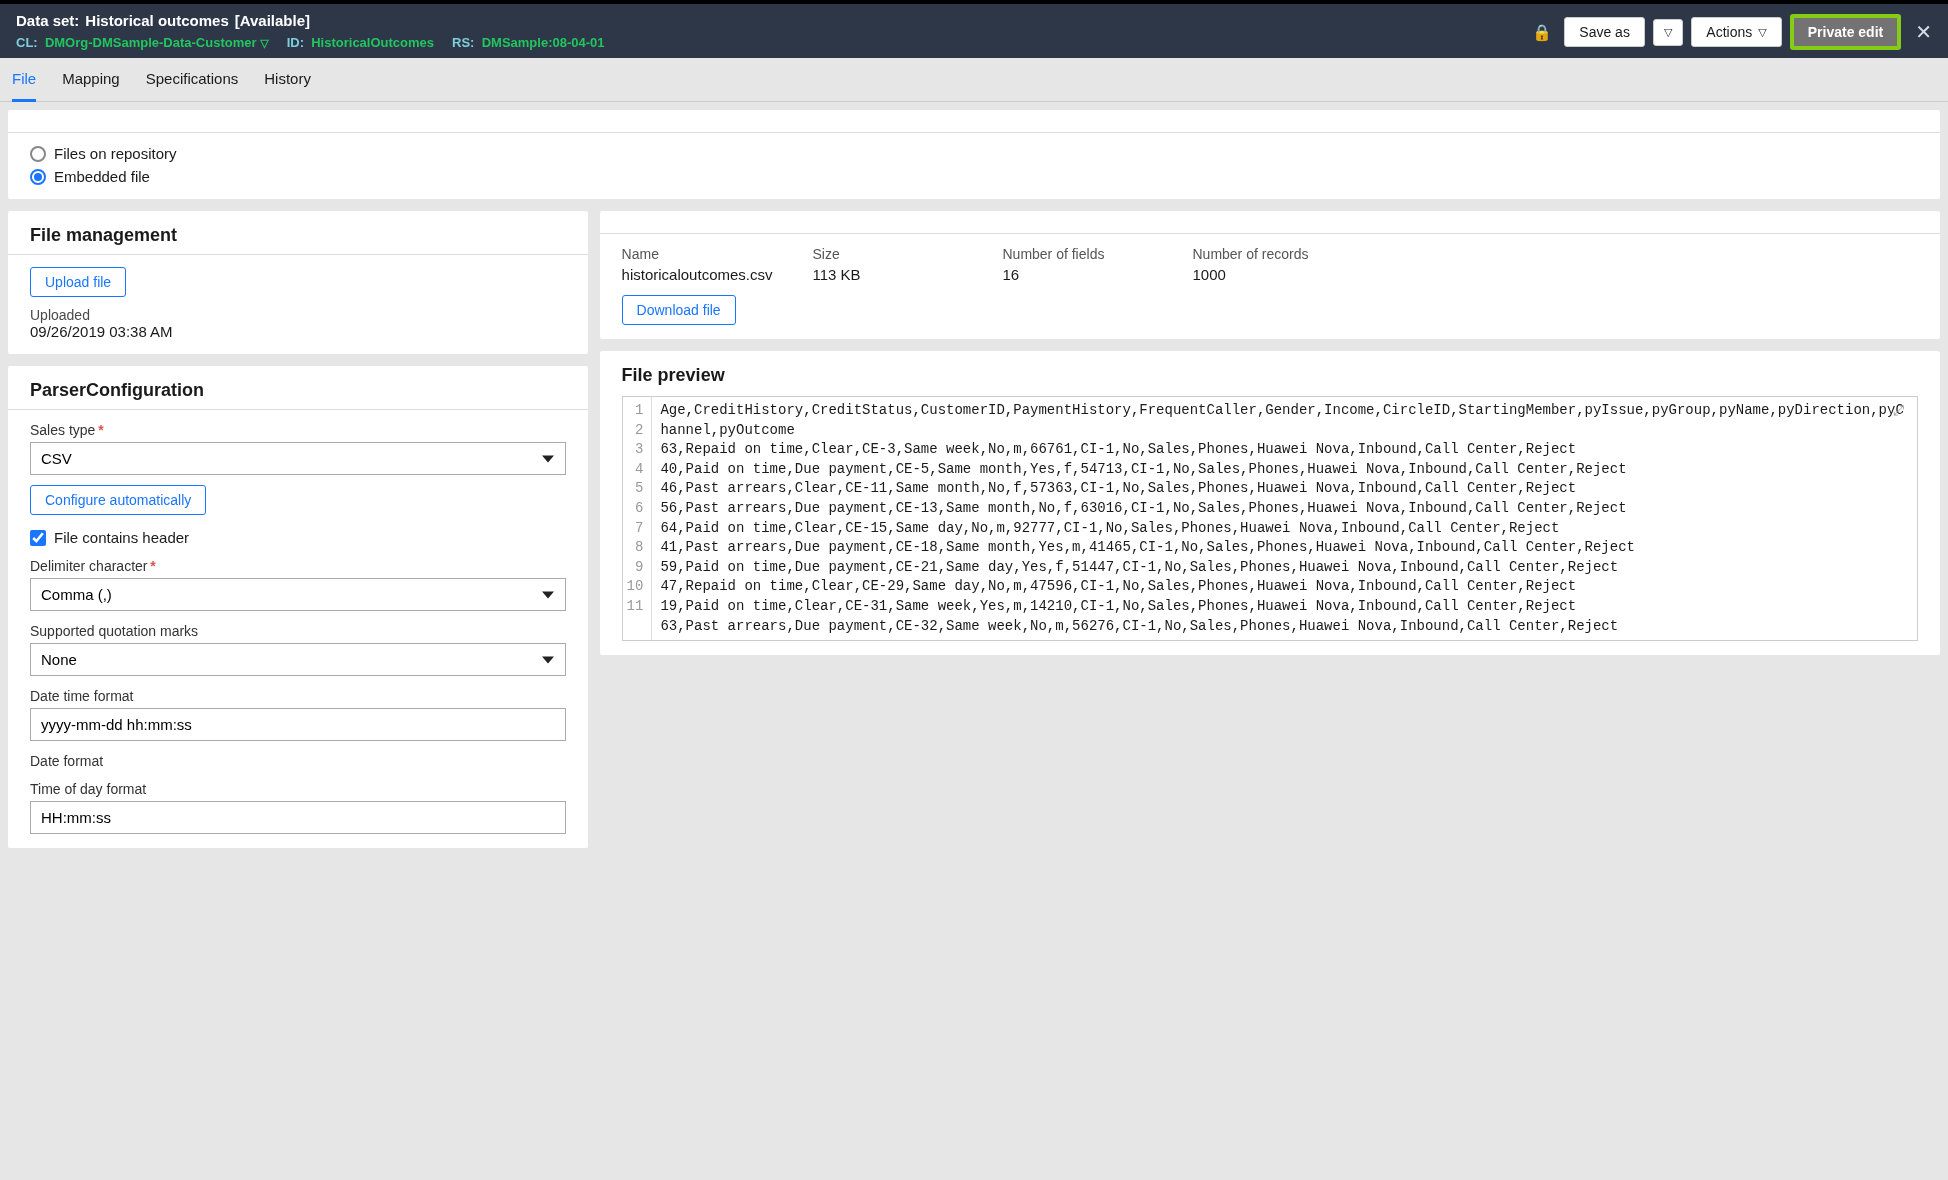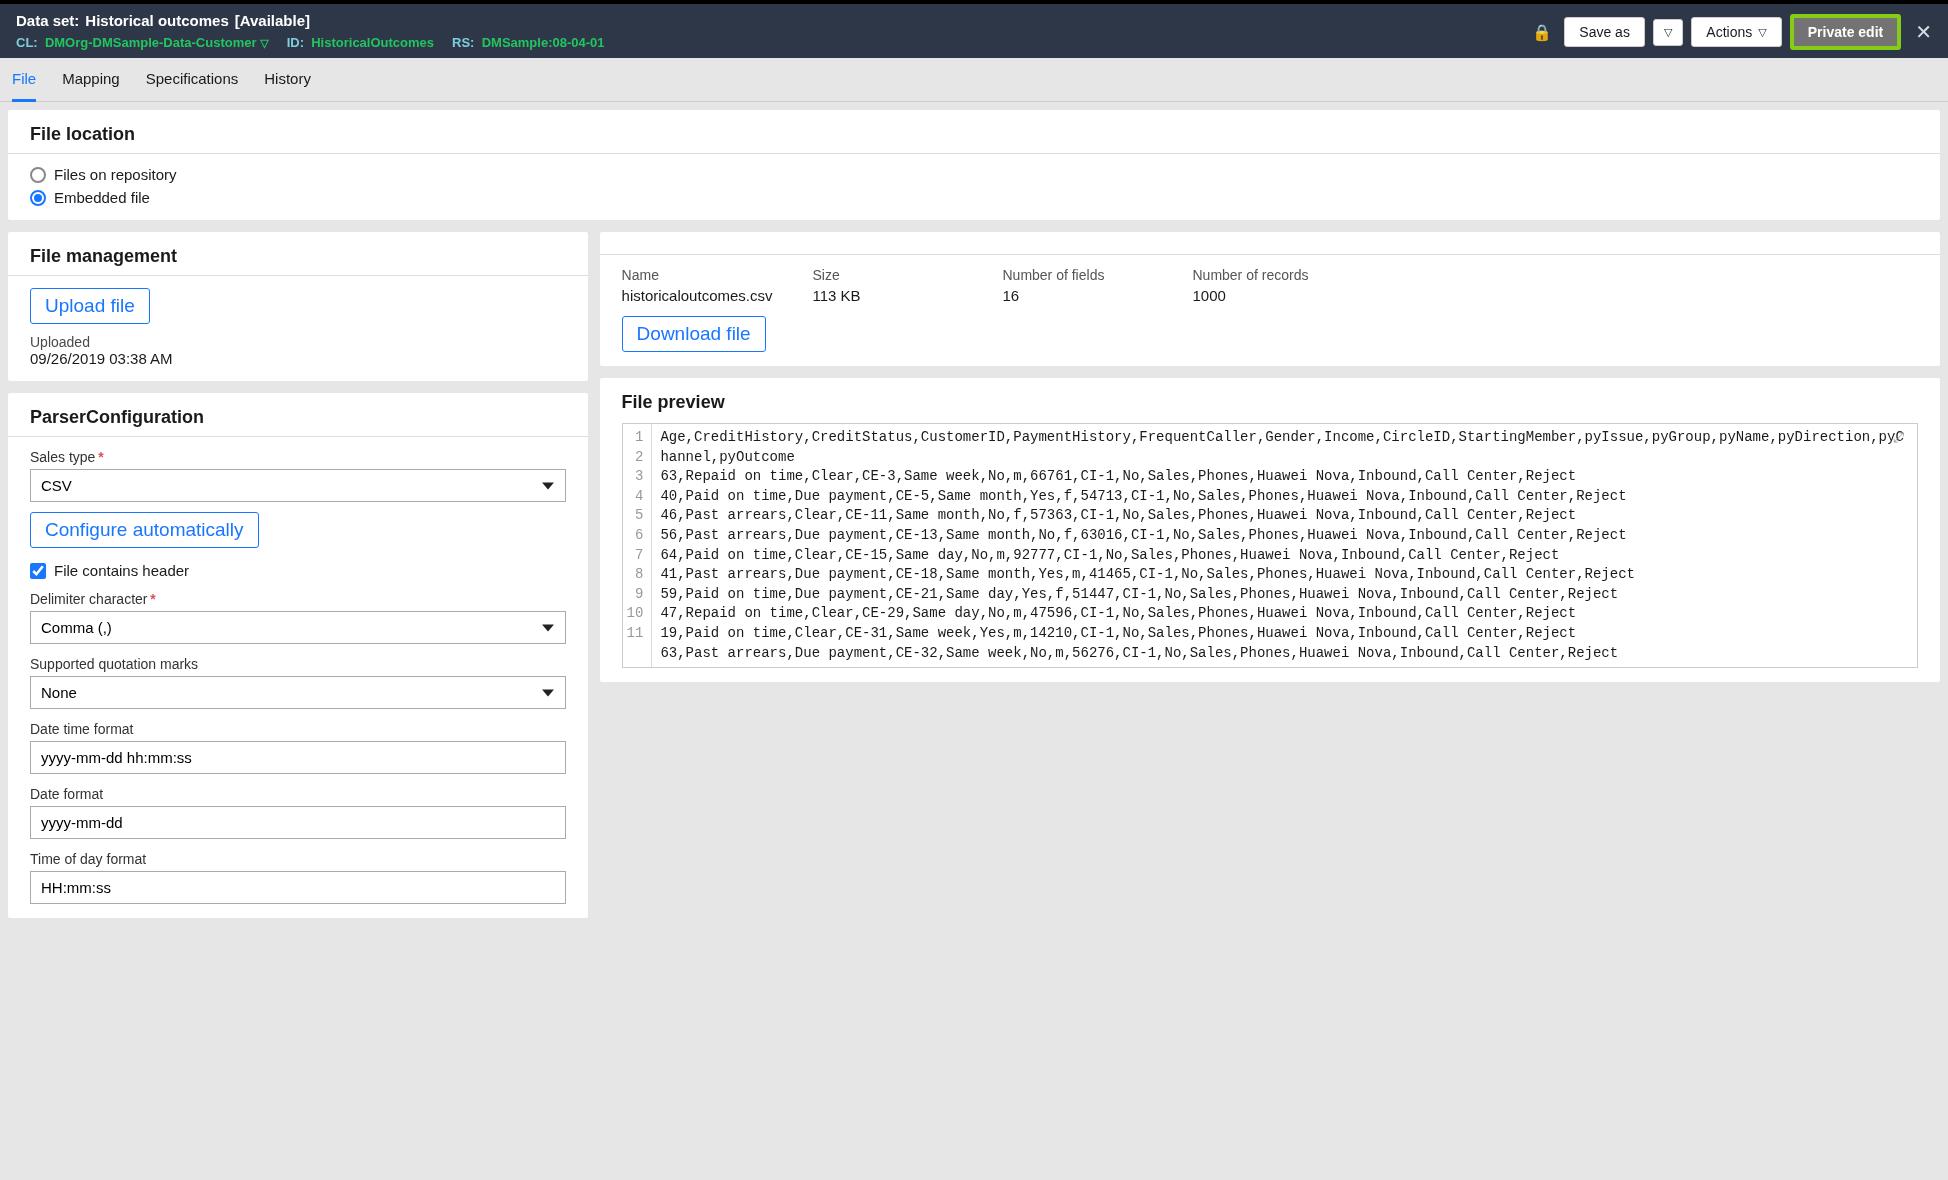--- a/index.html
+++ b/index.html
@@ -37,21 +37,21 @@
 .col-right { flex:1; display:flex; flex-direction:column; gap:12px; }
 
 
 .radio-group { display:flex; flex-direction:column; gap:6px; }
 .radio-item { display:flex; align-items:center; gap:8px; font-size:15px; }
 .radio-ring { width:16px; height:16px; border:2px solid #888; border-radius:50%; display:flex; align-items:center; justify-content:center;}
 .radio-ring.on { border-color:#1976ff; }
 .radio-ring.on::after { content:""; width:8px; height:8px; background:#1976ff; border-radius:50%; }
 
 
-.btn-outline { background:#fff; color:#1976ff; border:1px solid #1976ff; padding:6px 14px; font-size:19px; cursor:pointer; border-radius:3px; }
+.btn-outline { background:#fff; color:#1976ff; border:1px solid #1976ff; padding:6px 14px; font-size:14px; cursor:pointer; border-radius:3px; }
 .muted { color:#4a4a4a; font-size:14px; }
 
 
 .form-group { display:flex; flex-direction:column; gap:4px; margin-top:12px; }
 .form-label { font-size:14px; color:#333; }
 .req::after { content:"\2009*"; color:#d9534f; font-weight:bold; }
 .select, .text-input { width:100%; border:1px solid #aaa; padding:7px 10px; font-size:15px; background:#fff; appearance:none; }
 .select-wrap { position:relative; }
 .select-wrap::after { content:""; position:absolute; right:12px; top:50%; width:0; height:0; border-left:6px solid transparent; border-right:6px solid transparent; border-top:7px solid #222; transform:translateY(-50%); pointer-events:none;}
 .check-row { display:flex; align-items:center; gap:8px; margin-top:14px; font-size:15px; }
@@ -105,21 +105,20 @@
 <div class="tab-row">
   <div class="tab active">File</div>
   <div class="tab">Mapping</div>
   <div class="tab">Specifications</div>
   <div class="tab">History</div>
 </div>
 
 <div class="content">
 
   <div class="panel">
-    <h2>File location</h2>
     <div class="panel-divider"></div>
     <div class="radio-group">
       <label class="radio-item">
         <span class="radio-ring"></span>
         <span>Files on repository</span>
       </label>
       <label class="radio-item">
         <span class="radio-ring on"></span>
         <span>Embedded file</span>
       </label>
@@ -178,21 +177,20 @@
           </div>
         </div>
 
         <div class="form-group">
           <label class="form-label">Date time format</label>
           <input class="text-input" value="yyyy-mm-dd hh:mm:ss" style="">
         </div>
 
         <div class="form-group">
           <label class="form-label">Date format</label>
-          <input class="text-input" value="yyyy-mm-dd" style="">
         </div>
 
         <div class="form-group">
           <label class="form-label">Time of day format</label>
           <input class="text-input" value="HH:mm:ss" style="">
         </div>
       </div>
     </div>
 
     <div class="col-right">

